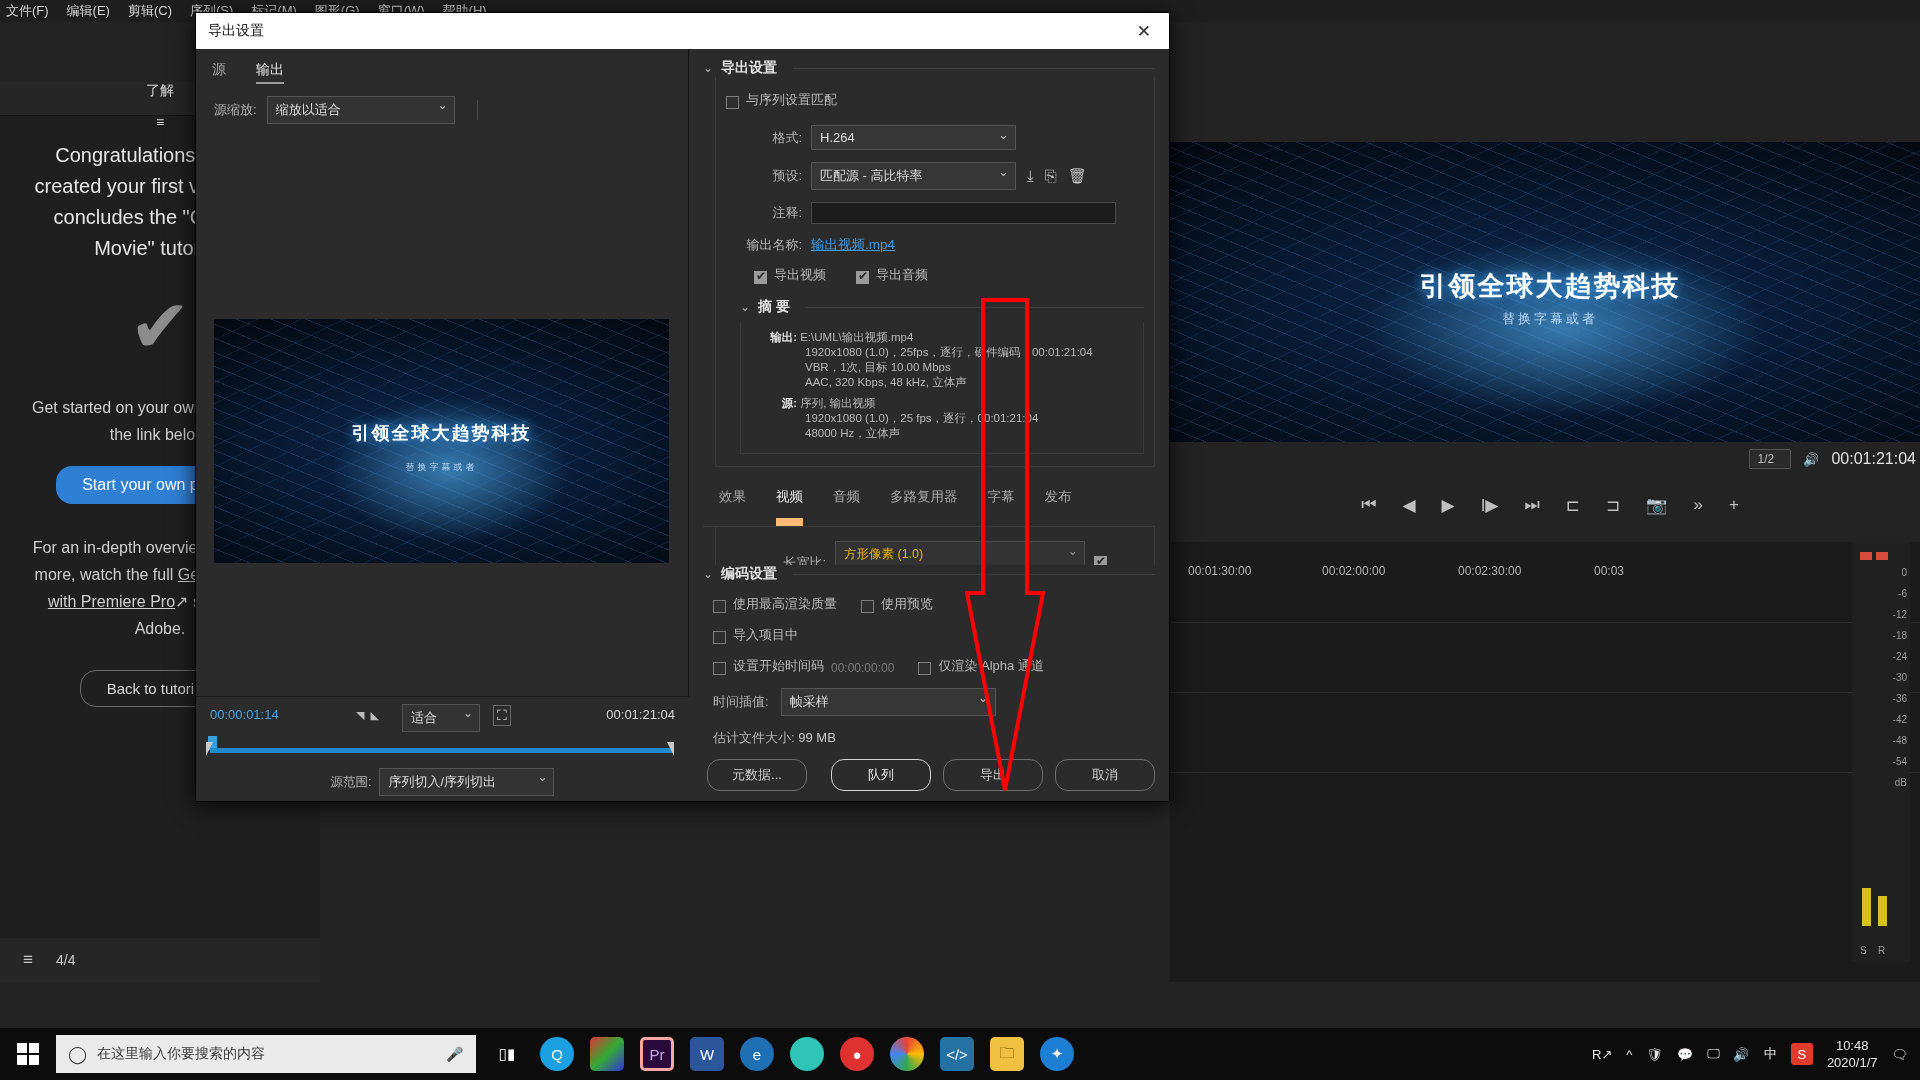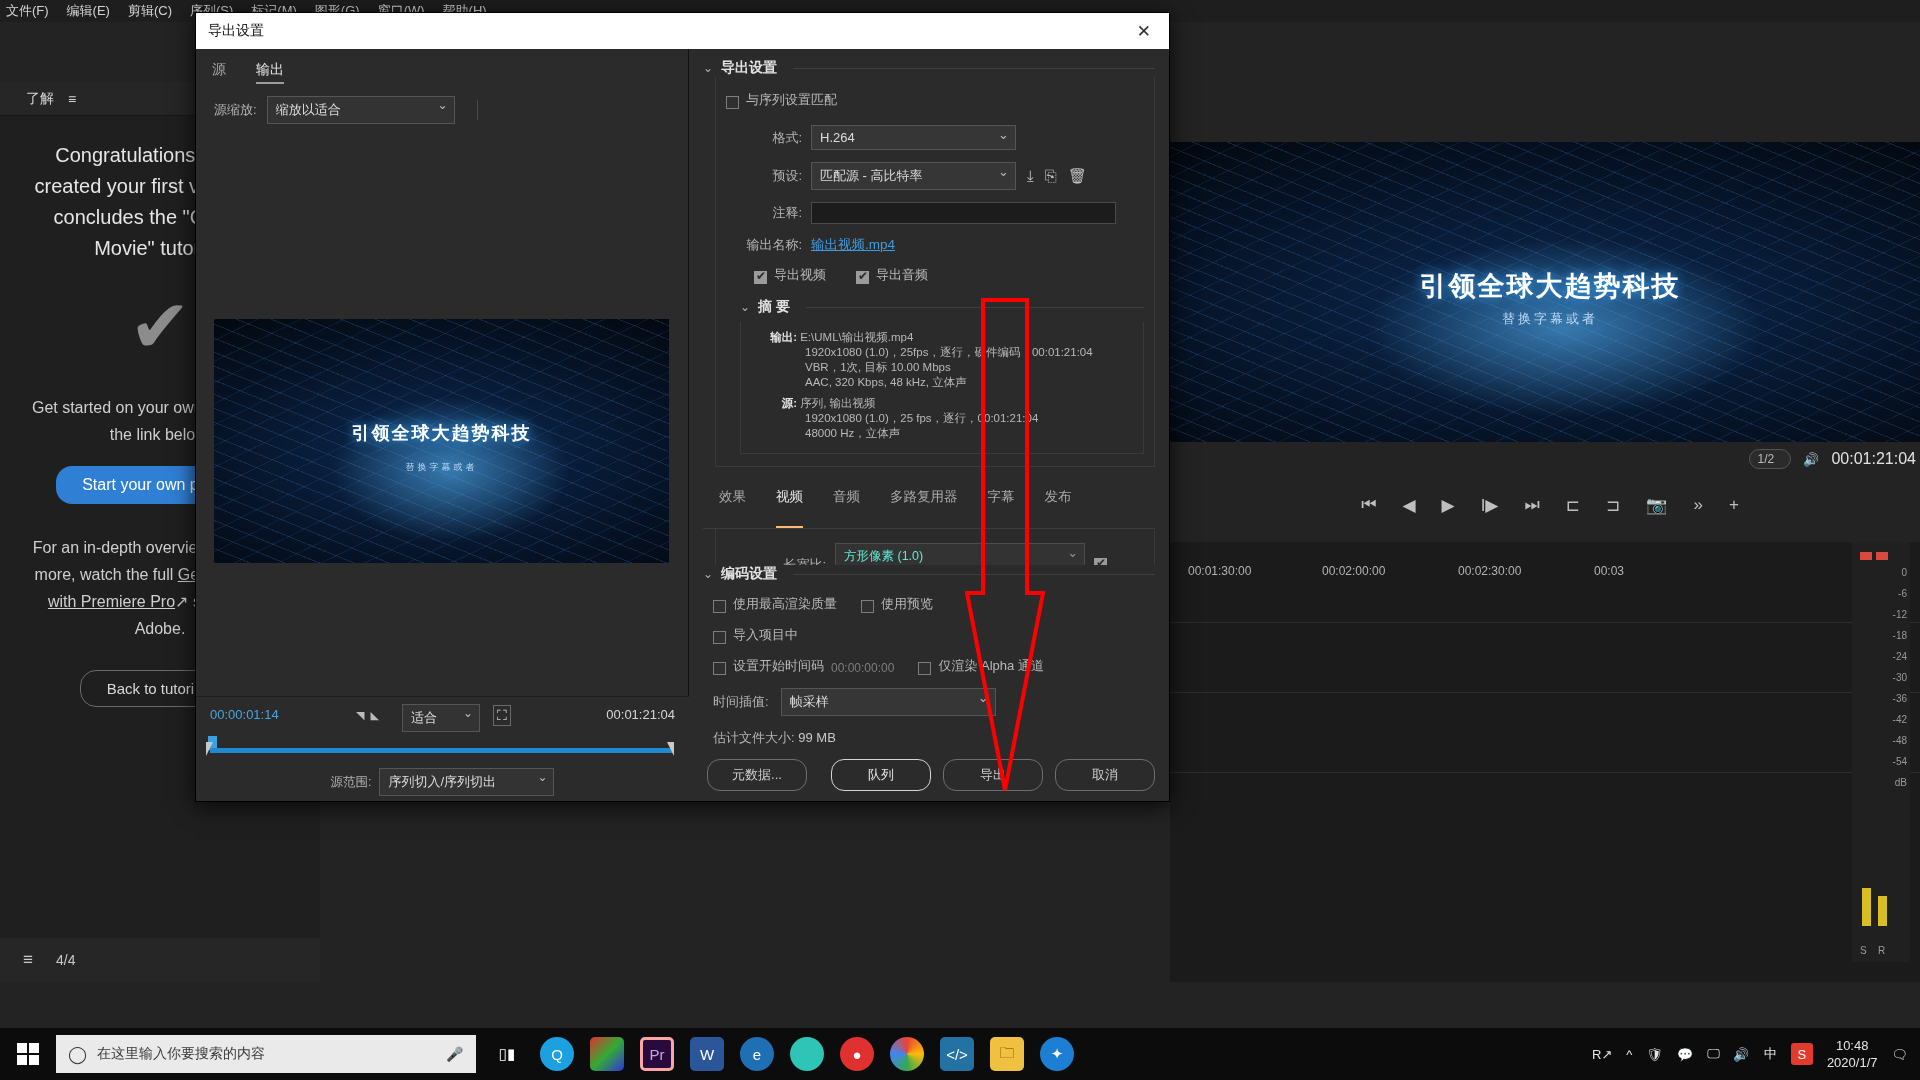--- a/index.html
+++ b/index.html
@@ -9,22 +9,22 @@
 
   
   .pr-menubar { position:absolute; left:0; top:0; width:1920px; height:22px;
     background:#1e1e1e; color:#d4d4d4; font-size:13px; display:flex; align-items:center; gap:18px; padding-left:6px; }
   .pr-menubar span { white-space:nowrap; }
 
   .pr-body { position:absolute; left:0; top:22px; width:1920px; height:1006px; background:#232323; }
 
   
   .learn-panel { position:absolute; left:0; top:60px; width:320px; height:900px; background:#1f1f1f; }
-  .learn-tabbar { height:34px; background:#262626; display:flex; align-items:center; gap:14px; padding:0 26px;
-    color:#d6d6d6; font-size:14px; border-bottom:1px solid #161616;}
+  .learn-tabbar { height:34px; background:#262626; display:flex; align-items:center; gap:14px; padding:0 14px;
+    color:#d6d6d6; font-size:14px; border-bottom:1px solid #161616;flex-direction:column;}
   .learn-content { padding:24px 22px; color:#cfcfcf; }
   .learn-h { font-size:20px; line-height:31px; text-align:center; color:#e6e6e6; }
   .check { text-align:center; margin:26px 0 30px; font-size:74px; color:#8c8c8c; line-height:1; }
   .learn-p { font-size:16px; line-height:27px; text-align:center; color:#cfcfcf; margin-bottom:18px;}
   .btn-blue { display:block; margin:16px auto 0; background:#2f7fd4; color:#fff; border:none;
     border-radius:16px; padding:10px 26px; font-size:16px; }
   .learn-p2 { font-size:16px; line-height:27px; text-align:center; color:#cfcfcf; margin-top:30px;}
   .lnk { color:#cfcfcf; text-decoration:underline; }
   .btn-ghost { display:block; margin:28px auto 0; background:transparent; color:#d8d8d8;
     border:1px solid #6a6a6a; border-radius:16px; padding:9px 26px; font-size:15px; }
@@ -42,21 +42,21 @@
   .streaks { position:absolute; inset:0; opacity:.55;
     background:
       repeating-linear-gradient(22deg, rgba(90,170,255,.30) 0 1px, transparent 1px 13px),
       repeating-linear-gradient(-26deg, rgba(70,150,240,.20) 0 1px, transparent 1px 19px); }
   .vtitle { position:absolute; left:0; right:0; top:42%; text-align:center; color:#fff;
     font-size:27px; letter-spacing:2px; font-weight:bold; text-shadow:0 0 12px #38a7ff; }
   .vsub { position:absolute; left:0; right:0; top:56%; text-align:center; color:#bcd9f5; font-size:13px; letter-spacing:3px;}
 
   .mon-bar { position:absolute; left:1170px; top:420px; width:760px; height:34px; background:#232323;
     display:flex; align-items:center; justify-content:flex-end; gap:12px; padding-right:14px; color:#b9b9b9; font-size:13px; }
-  .pill { border:1px solid #555; border-radius:10px; padding:2px 16px 2px 8px; font-size:12px; color:#bbb; background:#2b2b2b;}
+  .pill { border:1px solid #555; border-radius:1px; padding:2px 16px 2px 8px; font-size:12px; color:#bbb; background:#2b2b2b;}
   .mon-tc { color:#e2e2e2; font-size:16px; }
   .mon-tools { position:absolute; left:1170px; top:460px; width:760px; height:46px; background:#232323;
     display:flex; align-items:center; justify-content:center; gap:26px; color:#bfbfbf; font-size:17px;}
 
   
   .timeline { position:absolute; left:1170px; top:520px; width:750px; height:440px; background:#1b1b1b; }
   .tl-ruler { height:40px; color:#b3b3b3; font-size:12px; position:relative; }
   .tl-ruler span { position:absolute; top:22px; }
   .tl-track { position:absolute; left:0; right:0; height:1px; background:#2c2c2c; }
   .audio-meter { position:absolute; right:10px; top:520px; width:58px; height:420px; background:#202020;
@@ -118,23 +118,23 @@
   .finput { flex:0 0 305px; background:#1c1c1c; border:1px solid #4a4a4a; height:22px; }
   .outname { color:#3f9ae0; text-decoration:underline; font-size:13.5px; }
 
   .summary { margin:6px 0 0 14px; border:1px solid #3a3a3a; border-top:none; padding:8px 10px 12px 10px; }
   .sum-line { font-size:11.5px; color:#b8b8b8; line-height:15px; white-space:nowrap; }
   .sum-key { color:#e3e3e3; font-weight:bold; }
   .sum-indent { padding-left:54px; }
 
   .tabbar2 { display:flex; gap:30px; border-bottom:1px solid #3c3c3c; padding:9px 14px 0 16px;
     font-size:13.5px; color:#a9a9a9; margin-top:12px;}
-  .tabbar2 .active { color:#e6e6e6; border-bottom:2px solid #fdba74; padding-bottom:20px;}
+  .tabbar2 .active { color:#e6e6e6; border-bottom:8px solid #fdba74; padding-bottom:12px;}
   .vbox { border:1px solid #3a3a3a; border-top:none; margin:0 0 0 12px; padding:12px 10px; min-height:86px;}
-  .gray-sel { flex:0 0 250px; background:#333; border:1px solid #4c4c4c; color:#5eead4; font-size:12.5px;
+  .gray-sel { flex:0 0 250px; background:#333; border:1px solid #4c4c4c; color:#eab308; font-size:12.5px;
     padding:4px 20px 20px 8px; position:relative;}
   .gray-sel::after{content:"⌄";position:absolute;right:6px;top:1px;color:#999;}
 
   .enc-area { position:absolute; left:0; right:0; bottom:0; background:#2b2b2b; padding:0 14px 10px 14px; }
   .enc-rows { padding:12px 0 0 10px; }
   .enc-rows .line { margin-bottom:13px; display:flex; align-items:center; gap:24px; }
   .dim { color:#7d7d7d; font-size:12px; }
   .est { color:#b4b4b4; font-size:13px; margin:6px 0 0 10px;}
   .est b { color:#c9c9c9; font-weight:normal;}
   .btnrow { display:flex; gap:12px; align-items:flex-end; margin-top:12px; padding-left:4px;}

